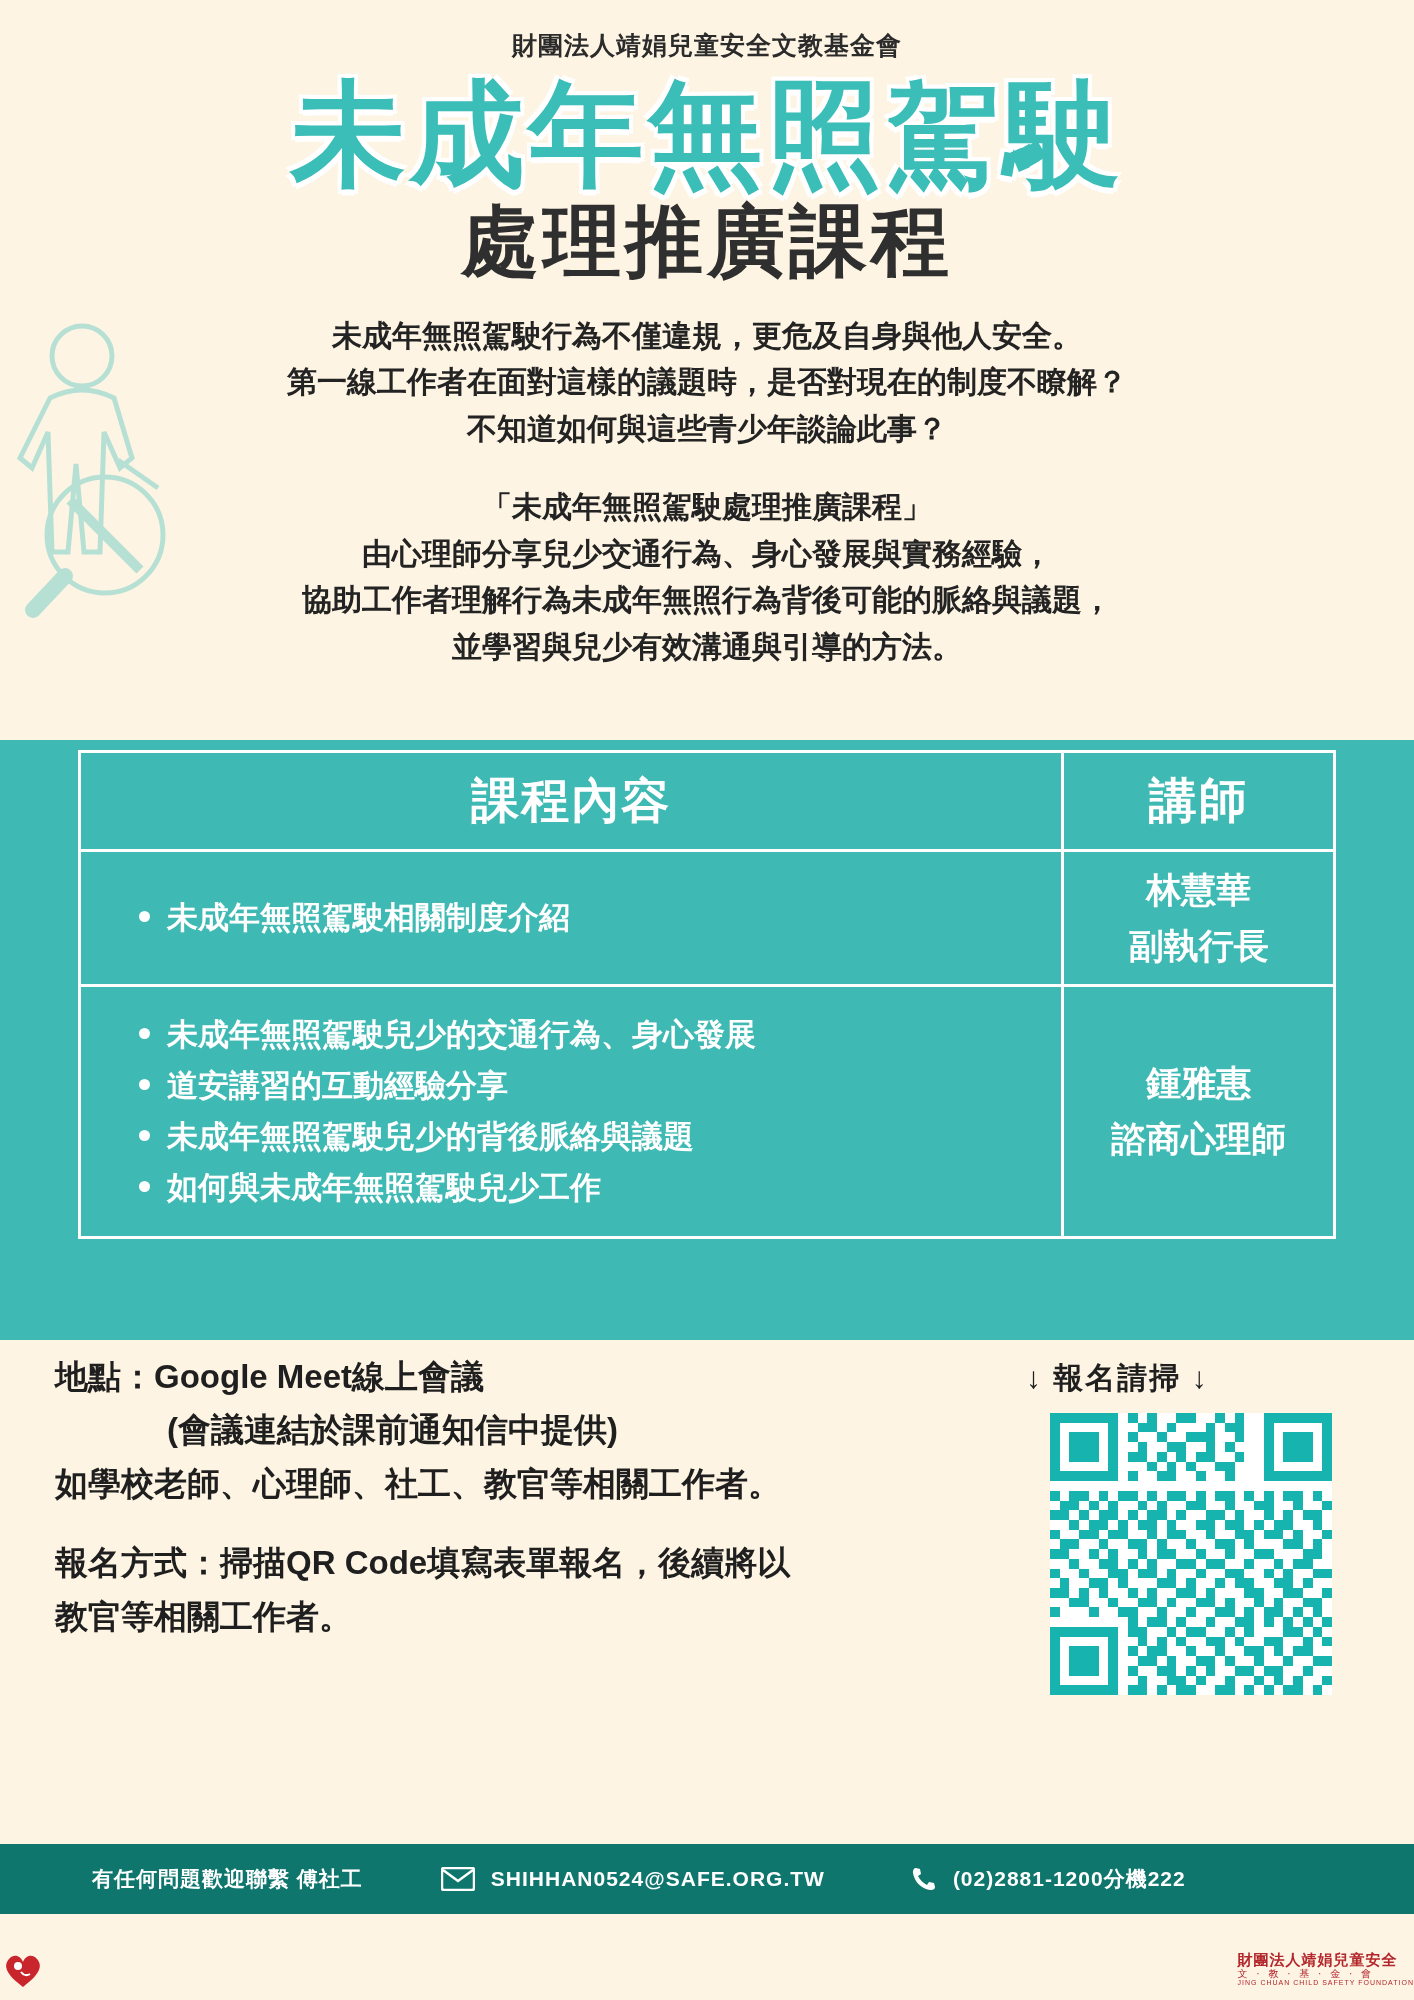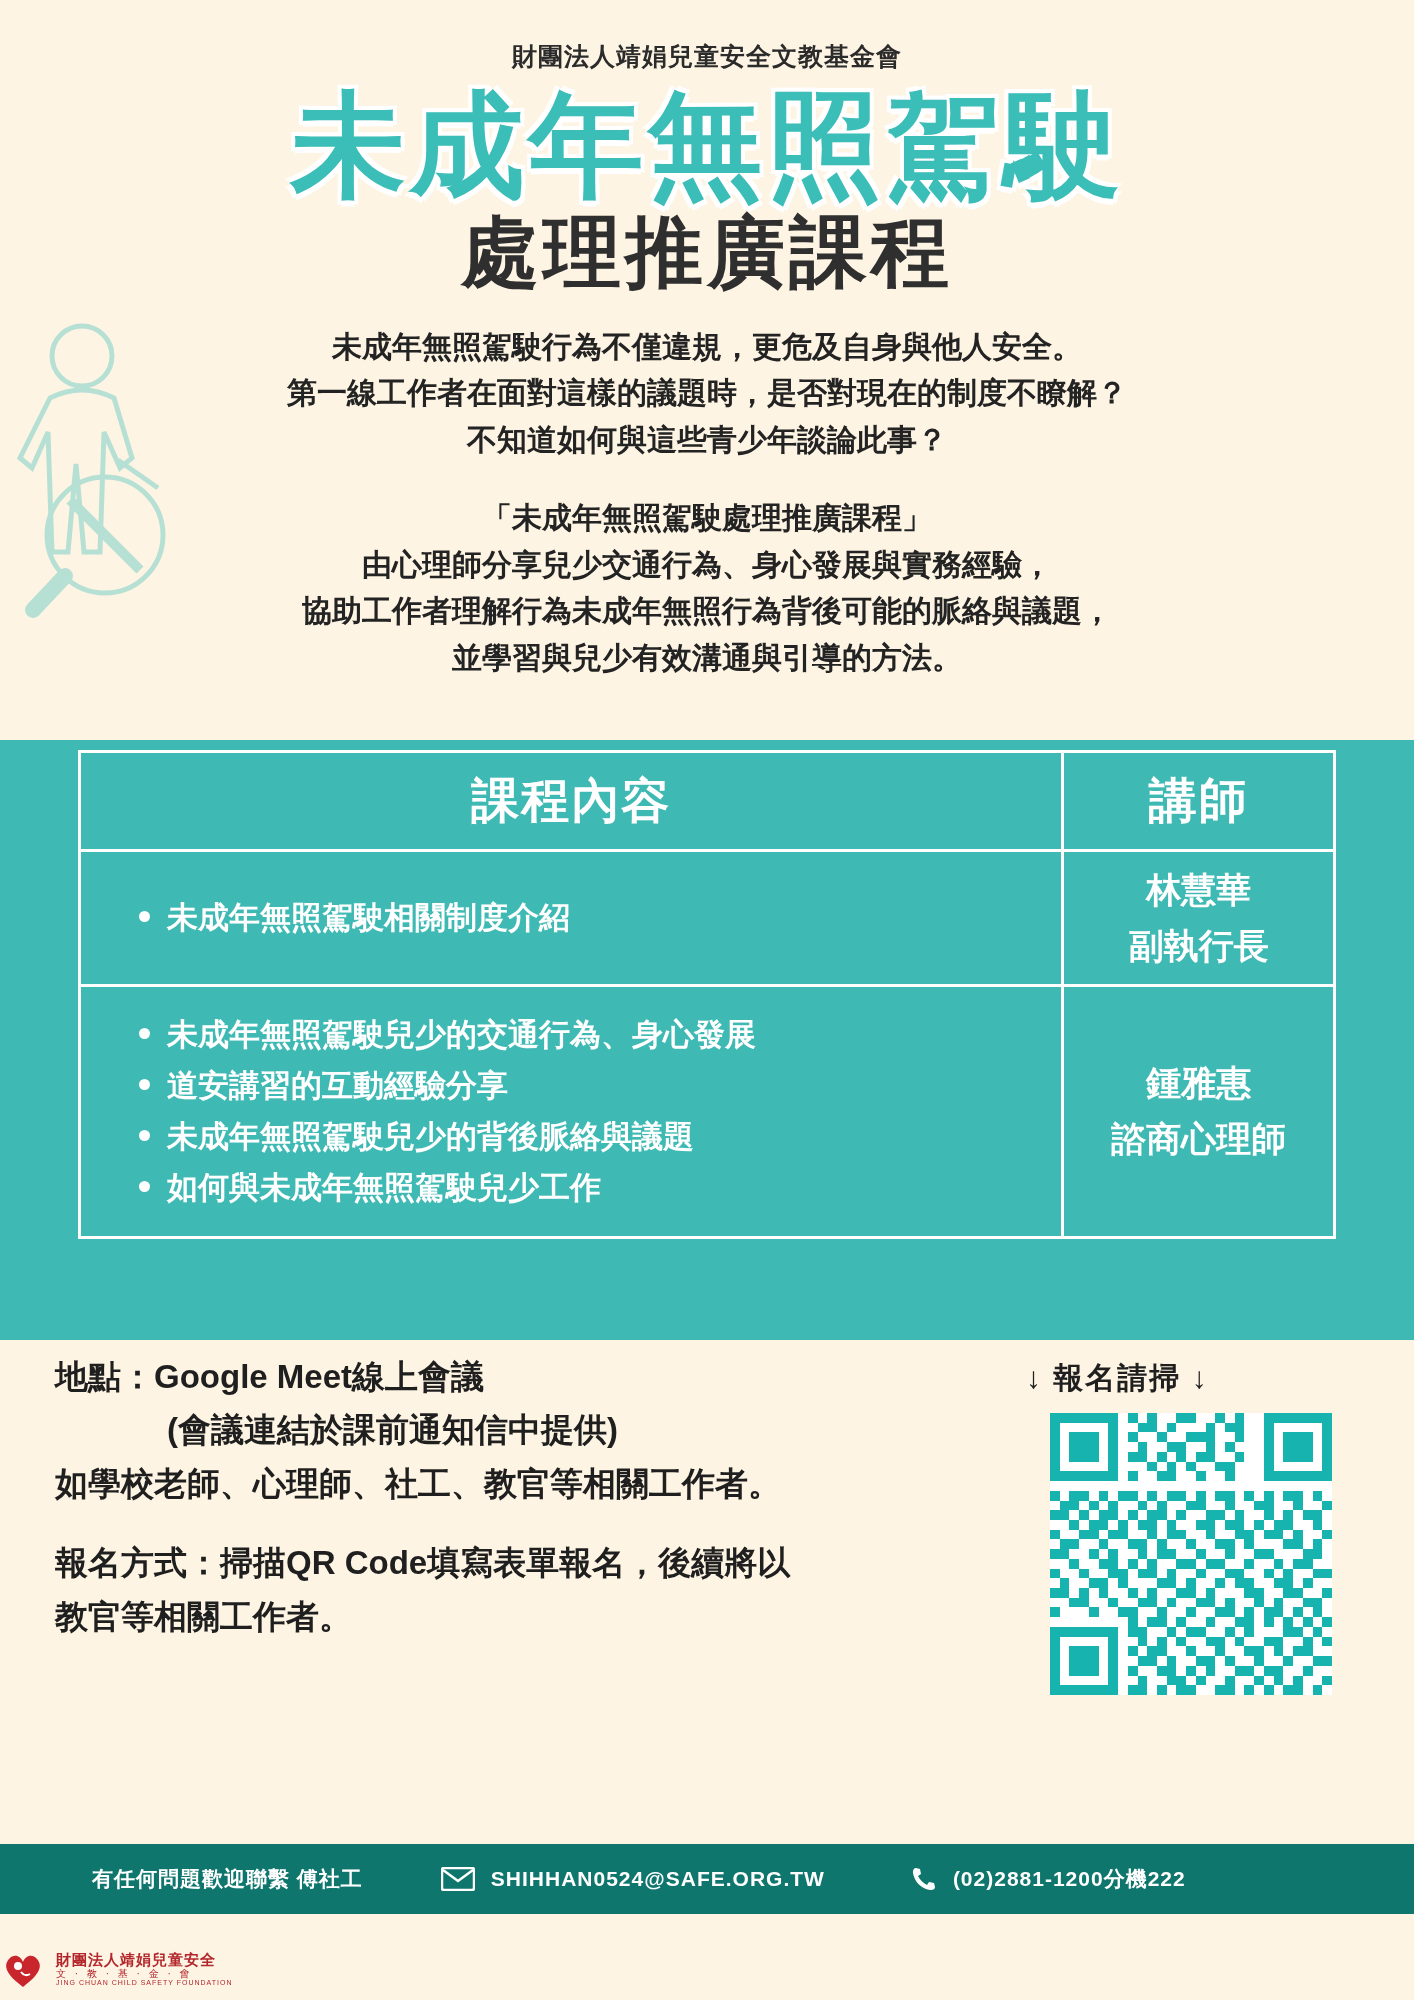--- a/index.html
+++ b/index.html
@@ -14,21 +14,21 @@
 
   
   .deco-figure{
     position:absolute;left:10px;top:310px;width:250px;height:430px;
     opacity:.55;pointer-events:none;
   }
 
   
   .org-line{
     text-align:center;font-size:25px;font-weight:bold;color:#2b2b2b;
-    padding-top:40px;letter-spacing:1px;
+    padding-top:29px;letter-spacing:1px;
   }
   .title-main{
     text-align:center;
     font-size:115px;line-height:1.05;font-weight:bold;
     color:#3bbdb8;
     letter-spacing:4px;
     margin-top:12px;
     text-shadow:
       4px 4px 0 #ffffff,
       -4px 4px 0 #ffffff,
@@ -113,21 +113,21 @@
   }
   .footer .f-item{display:flex;align-items:center;font-size:21px;font-weight:bold;letter-spacing:1px;}
   .f-contact{margin-left:92px;}
   .f-mail{margin-left:78px;}
   .f-phone{margin-left:86px;}
   .f-ico{display:inline-block;margin-right:16px;line-height:0;}
 
   
   .brand{
     position:absolute;left:0;bottom:8px;width:1414px;
-    display:flex;justify-content:flex-start;align-items:center;
+    display:flex;justify-content:space-between;align-items:center;
   }
   .brand-mark{width:46px;height:46px;margin-right:10px;}
   .brand-text{line-height:1.15;}
   .brand-cn{font-size:15px;font-weight:bold;color:#b3262c;letter-spacing:1px;}
   .brand-cn2{font-size:10px;color:#b3262c;letter-spacing:3px;}
   .brand-en{font-size:7px;color:#b3262c;letter-spacing:1px;}
 </style>
 </head>
 <body>
 

